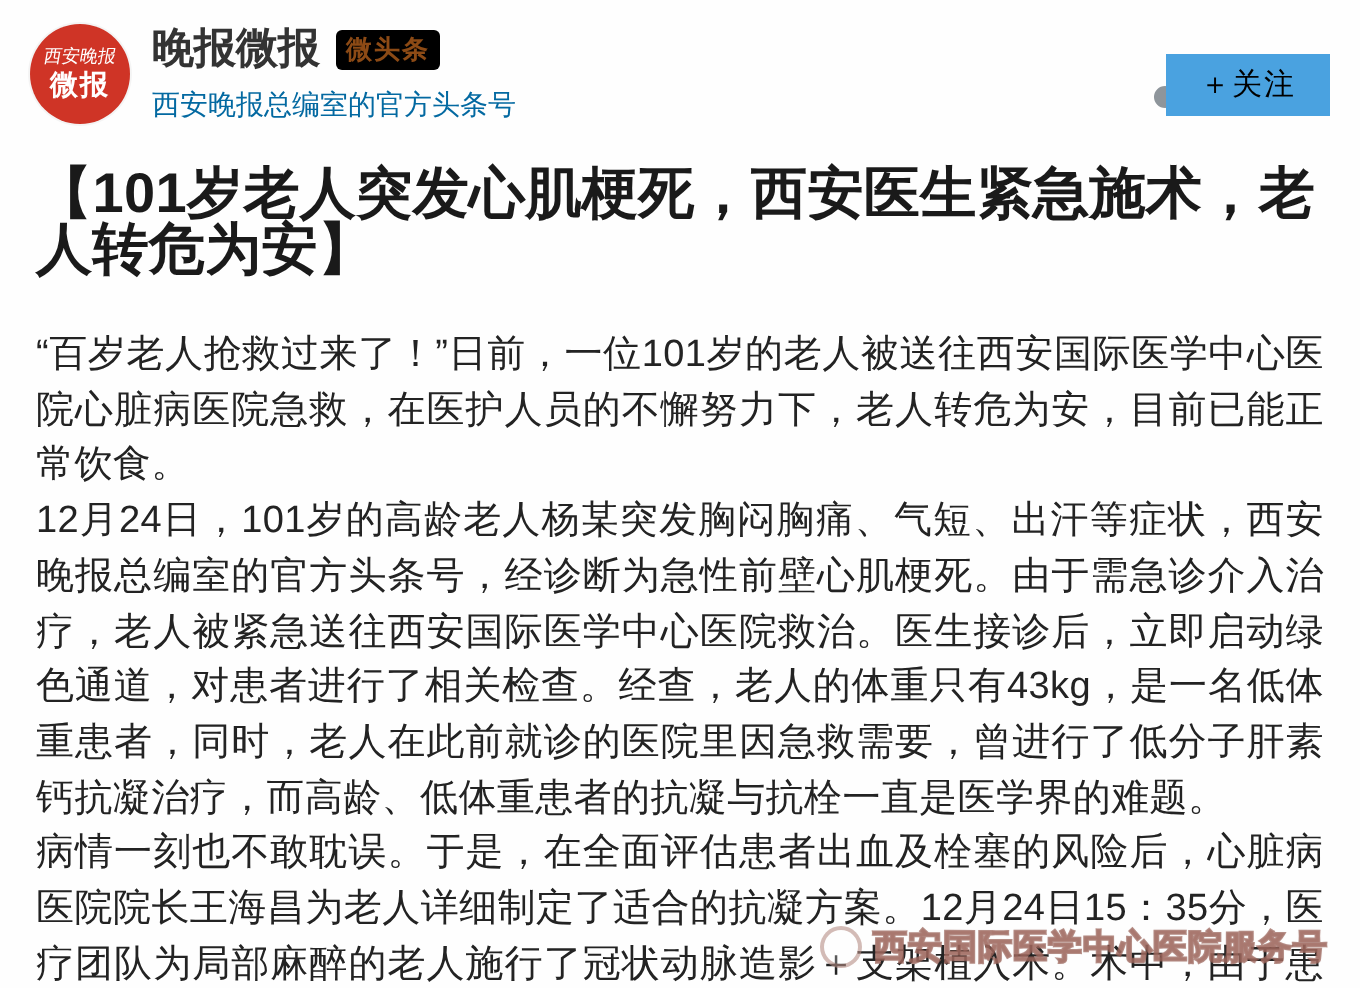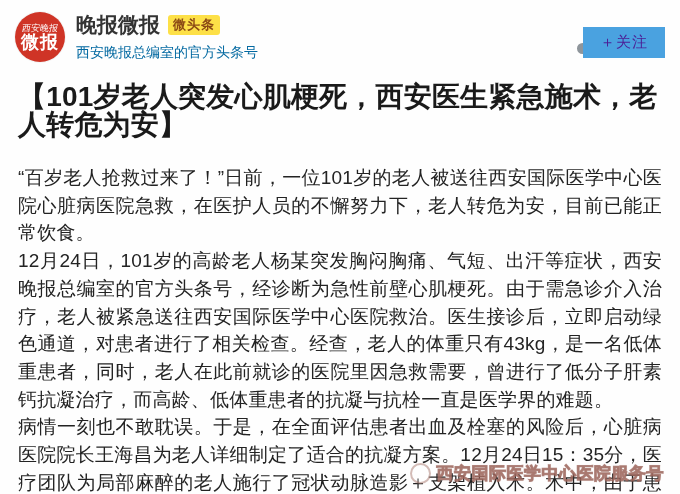--- a/index.html
+++ b/index.html
@@ -13,37 +13,37 @@
   
   .header { display:flex; align-items:flex-start; padding:12px 14px 0 15px; }
   .avatar {
     width:50px; height:50px; border-radius:50%;
     background:#cf3426; color:#fff;
     display:flex; flex-direction:column; align-items:center; justify-content:center;
     flex-shrink:0; cursor:pointer;
     box-shadow:0 0 0 1px rgba(0,0,0,0.04);
   }
   .avatar-top { font-size:9px; line-height:10px; transform:skewX(-10deg); white-space:nowrap; }
-  .avatar-bottom { font-size:18px; font-weight:bold; line-height:18px; letter-spacing:1px; }
+  .avatar-bottom { font-size:14px; font-weight:bold; line-height:18px; letter-spacing:1px; }
   .pub-info { margin-left:11px; flex:1; min-width:0; }
   .name-row { display:flex; align-items:center; gap:8px; margin-top:1px; }
   .pub-name { font-size:21px; font-weight:700; color:#333; line-height:24px;text-align:right; }
   .badge {
-    background:#fde047; color:#8c4a15; font-size:13px; font-weight:700;
+    background:#000000; color:#8c4a15; font-size:13px; font-weight:700;
     line-height:16px; padding:2px 5px; border-radius:3px; letter-spacing:1px;
   }
   .pub-sub { font-size:14px; color:#0369a1; margin-top:7px; }
   .follow-wrap { position:relative; margin-top:15px; margin-right:1px; }
   .follow-tail {
     position:absolute; left:-6px; bottom:4px; width:11px; height:11px;
     background:#8e959b; border-radius:50% 2px 50% 50%;
     transform:rotate(45deg);
   }
   .follow-btn {
-    position:relative; background:#4aa2e0; color:#4c1d95; font-size:15px;
+    position:relative; background:#4aa2e0; color:#000000; font-size:15px;
     padding:6px 17px; border:none; border-radius:0; cursor:pointer;
     font-family:inherit; letter-spacing:1px;
   }
 
   
   .content { padding:0 18px; }
   .article-title {
     font-size:28px; font-weight:700; color:#1a1a1a;
     line-height:28px; margin-top:21px; letter-spacing:0.2px;
   }

